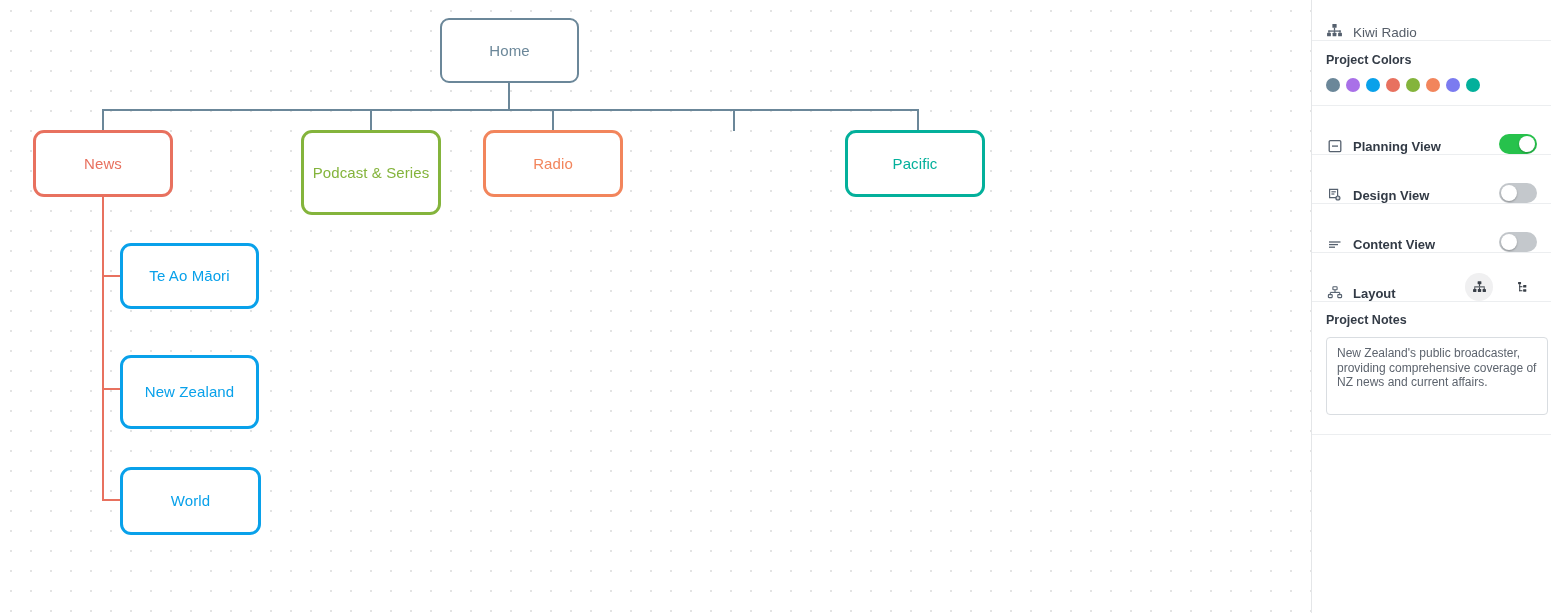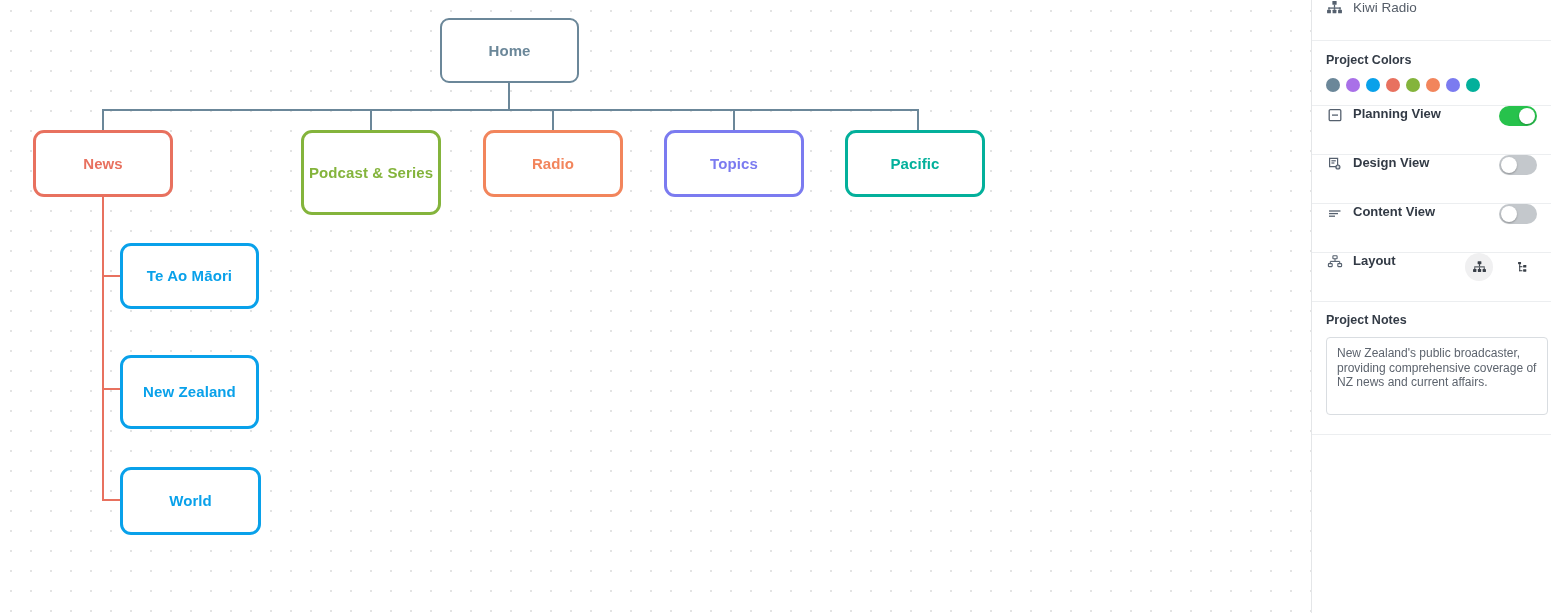--- a/index.html
+++ b/index.html
@@ -44,38 +44,37 @@
     text-align: center;
     background: #ffffff;
     border-radius: 11px;
     border-style: solid;
     border-width: 3px;
     font-size: 15px;
     line-height: 1.28;
     letter-spacing: .1px;
     user-select: none;
     z-index: 3;
-    font-weight: bold;
   }
   .node.root { border-width: 2px; border-radius: 9px; }
 
   
   #sidebar {
     position: relative;
     width: 240px;
     height: 613px;
     background: #ffffff;
     border-left: 1px solid #e4e6e8;
     font-size: 13px;
     color: #3d4450;
   }
 
   .sb-row {
     display: flex;
-    align-items: flex-start;
+    align-items: flex-end;
     border-bottom: 1px solid #eceef0;
     padding: 0 14px;
     height: 41px;
     gap: 10px;
   }
   .sb-row.tall { height: 49px; }
   .sb-row.head { height: 41px; }
 
   .sb-icon {
     width: 17px; height: 17px;
@@ -160,23 +159,20 @@
         <span>Home</span>
       </div>
     <div class="node" style="left: 33px; top: 130px; width: 140px; height: 67px; border-color: rgb(232, 113, 95); color: rgb(232, 113, 95);">
         <span>News</span>
       </div>
     <div class="node" style="left: 301px; top: 130px; width: 140px; height: 85px; border-color: rgb(132, 180, 60); color: rgb(132, 180, 60);">
         <span>Podcast &amp; Series</span>
       </div>
     <div class="node" style="left: 483px; top: 130px; width: 140px; height: 67px; border-color: rgb(242, 133, 92); color: rgb(242, 133, 92);">
         <span>Radio</span>
-      </div>
-    <div class="node" style="left: 664px; top: 130px; width: 140px; height: 67px; border-color: rgb(123, 123, 240); color: rgb(123, 123, 240);">
-        <span>Topics</span>
       </div>
     <div class="node" style="left: 845px; top: 130px; width: 140px; height: 67px; border-color: rgb(3, 176, 155); color: rgb(3, 176, 155);">
         <span>Pacific</span>
       </div>
     <div class="node" style="left: 120px; top: 243px; width: 139px; height: 66px; border-color: rgb(9, 161, 234); color: rgb(9, 161, 234);">
         <span>Te Ao Māori</span>
       </div>
     <div class="node" style="left: 120px; top: 355px; width: 139px; height: 74px; border-color: rgb(9, 161, 234); color: rgb(9, 161, 234);">
         <span>New Zealand</span>
       </div>

